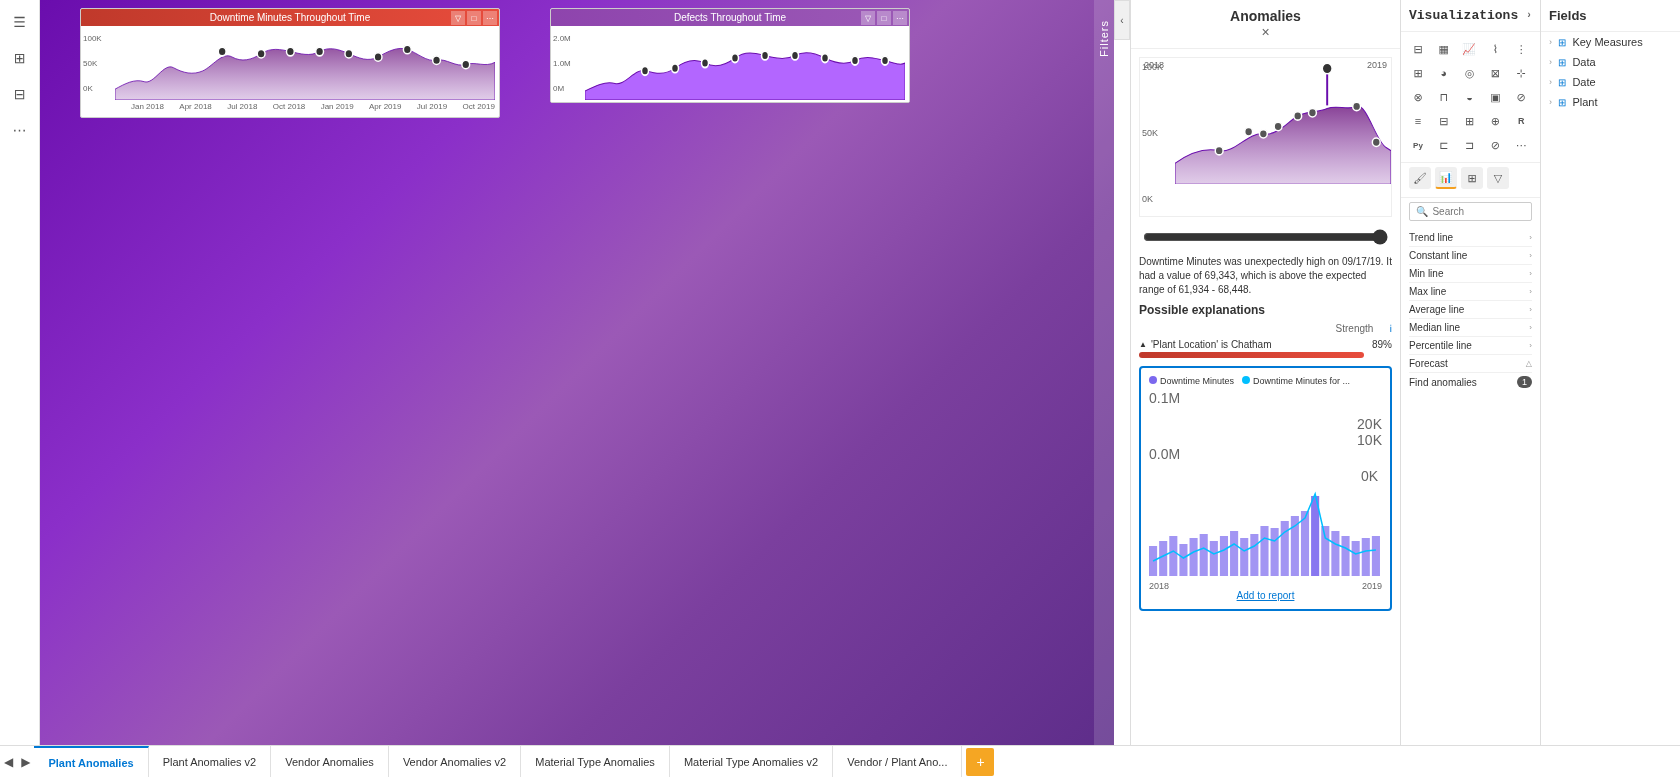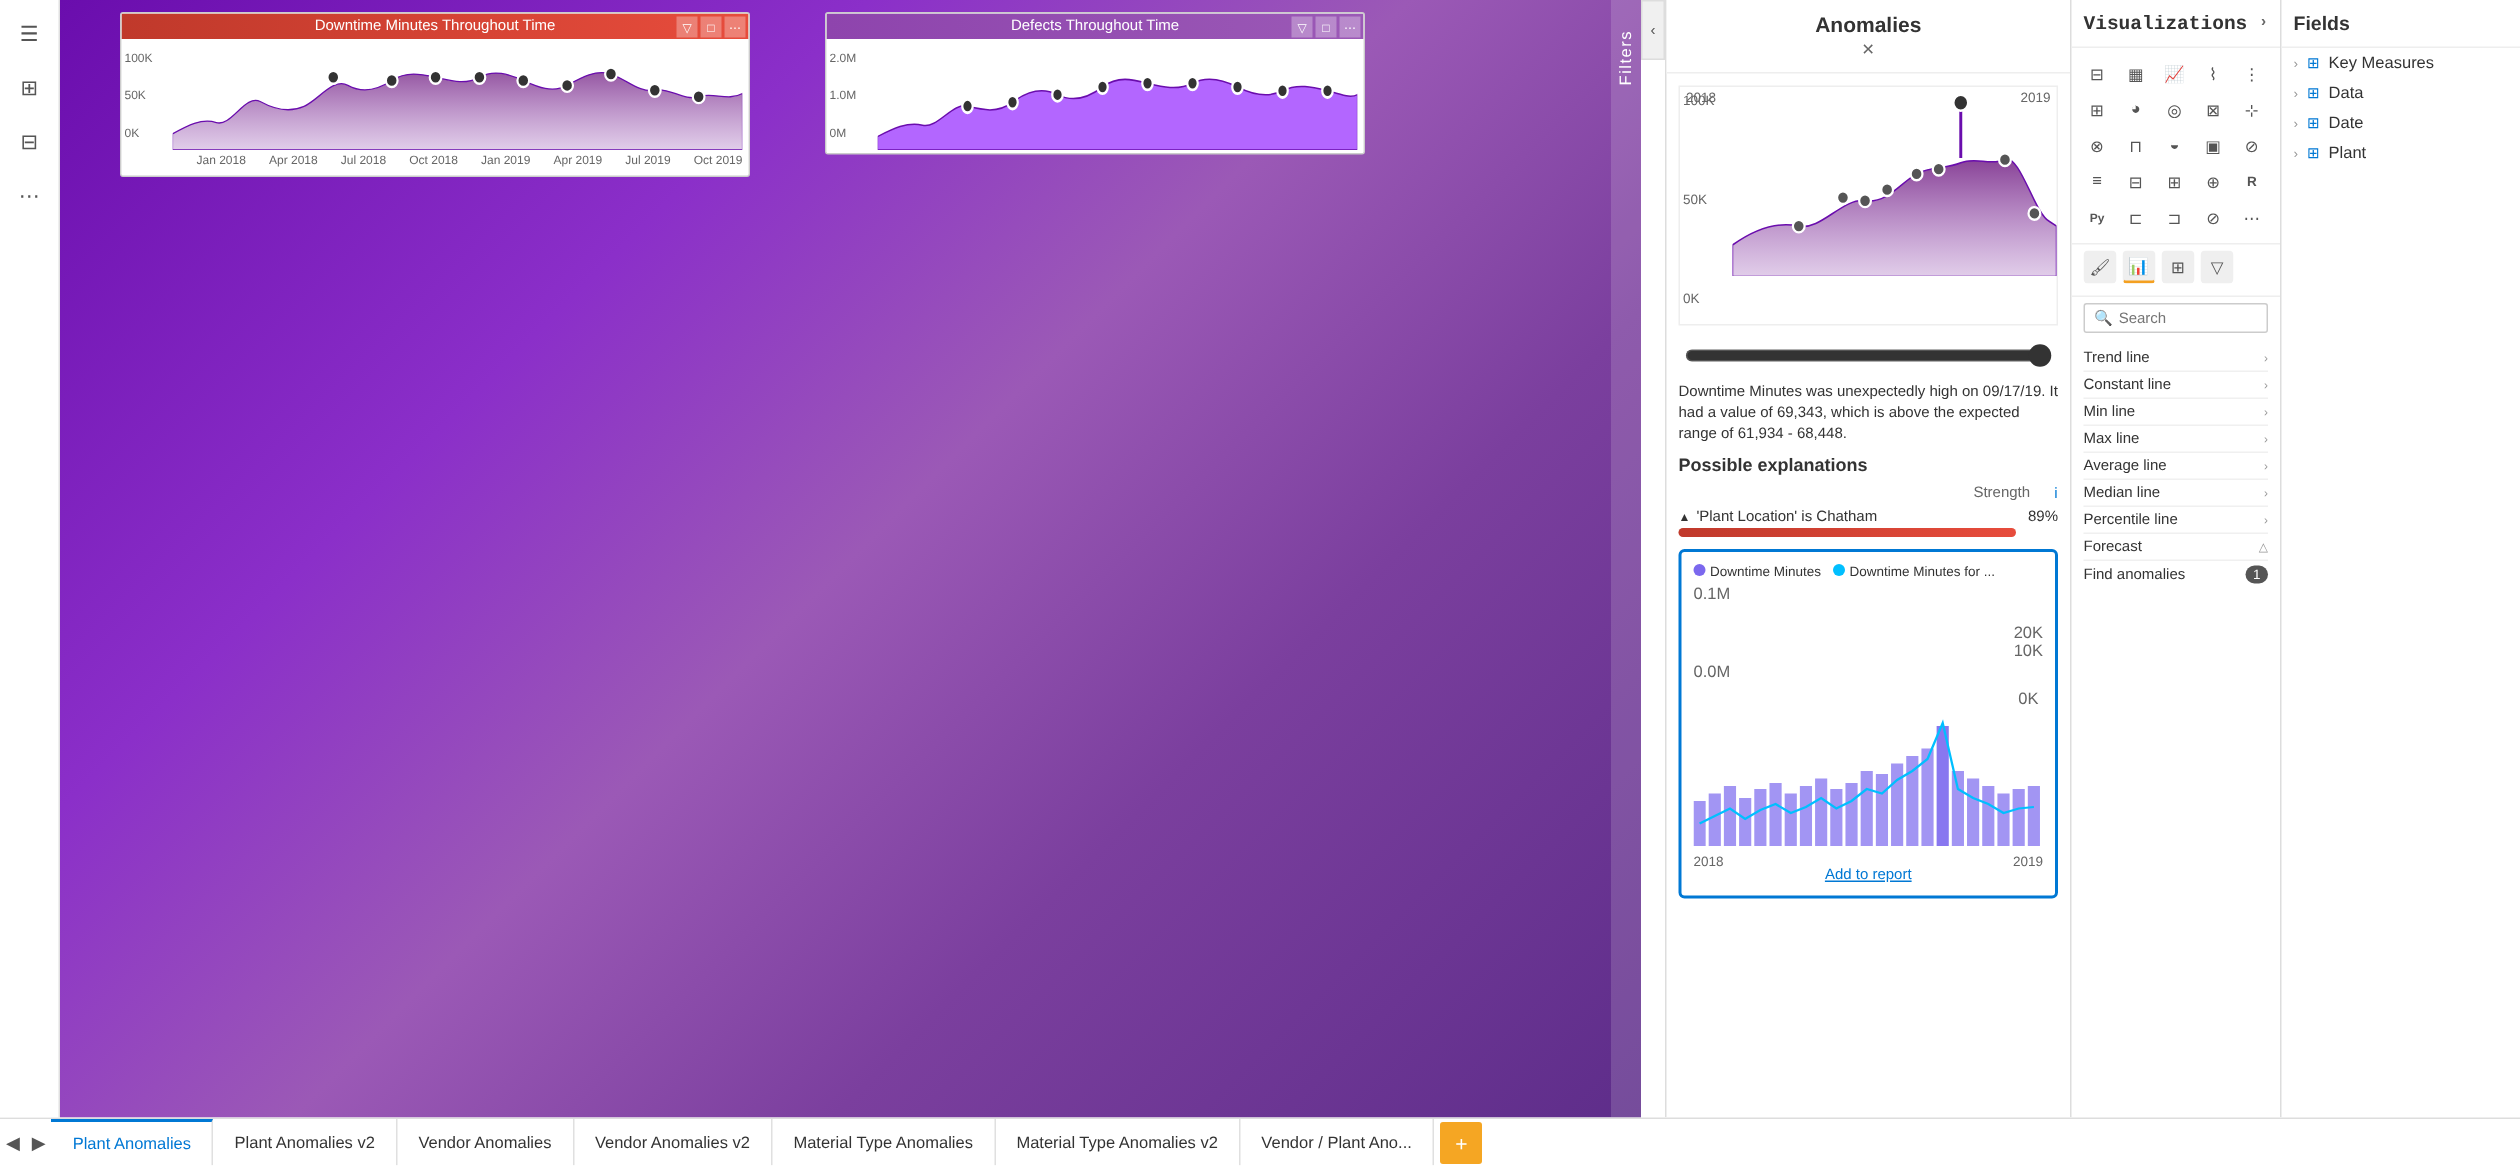--- a/index.html
+++ b/index.html
@@ -349,21 +349,21 @@
     }
     .analytics-sub-btn {
       width: 22px; height: 22px;
       display: flex; align-items: center; justify-content: center;
       cursor: pointer; border-radius: 3px; color: #555;
       font-size: 11px; border: 1px solid transparent;
     }
 
     
     .fields-panel {
-      width: 160px;
+      width: 140px;
       background: #fff;
       border-left: 1px solid #ddd;
       display: flex;
       flex-direction: column;
       overflow: hidden;
     }
     .fields-header {
       padding: 8px;
       font-size: 13px;
       font-weight: 600;
@@ -406,21 +406,21 @@
       align-items: center;
       font-size: 11px;
       color: #333;
       cursor: pointer;
       border-right: 1px solid #e0e0e0;
       white-space: nowrap;
     }
     .tab-item.active {
       background: white;
       border-top: 2px solid #0078d4;
-      font-weight: 400;
+      font-weight: 700;
       color: #0078d4;
     }
     .tab-add-btn {
       width: 28px; height: 28px;
       display: flex; align-items: center; justify-content: center;
       background: #f5a623;
       color: white;
       cursor: pointer;
       border-radius: 2px;
       margin-left: 4px;
@@ -603,21 +603,21 @@
           <span class="explanation-pct" style="margin-left:auto;">89%</span>
         </div>
         <div class="explanation-bar" style="width:89%;"></div>
       </div>
 
       <div class="explanation-popup">
         <div class="popup-legend">
           <span><span class="legend-dot" style="background:#7b68ee;"></span><span>Downtime Minutes</span></span>
           <span><span class="legend-dot" style="background:#00bfff;"></span><span>Downtime Minutes for ...</span></span>
         </div>
-        <div style="display:flex;justify-content:space-between;font-size:11px;color:#666;margin-bottom:2px;">
+        <div style="display:flex;justify-content:space-between;font-size:14px;color:#666;margin-bottom:2px;">
           <div>
             <div>0.1M</div>
             <div style="margin-top:40px;">0.0M</div>
           </div>
           <div style="text-align:center;margin-top:26px;">
             <div>20K</div>
             <div>10K</div>
             <div style="margin-top:20px;">0K</div>
           </div>
         </div>

